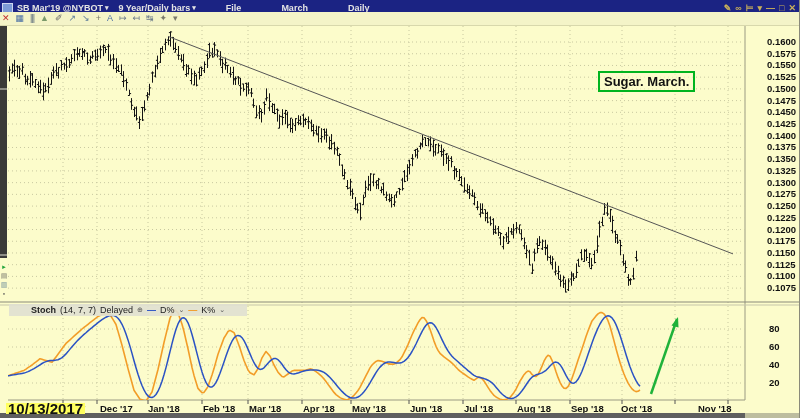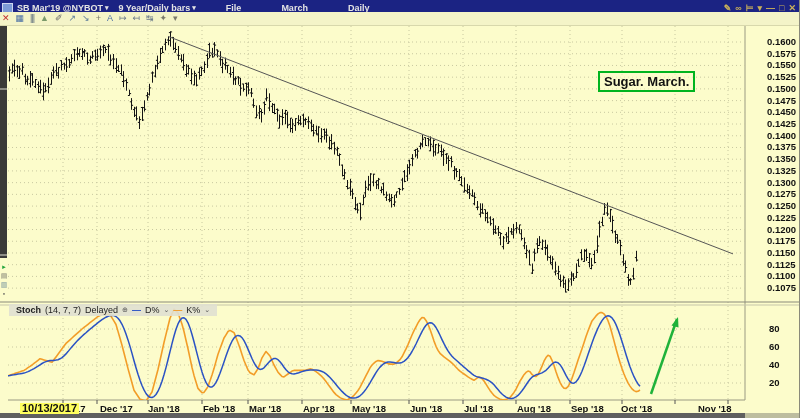--- a/index.html
+++ b/index.html
@@ -23,24 +23,24 @@
            padding-left:2px;font-size:9px;z-index:5;}
   .toolbar span{display:inline-block;line-height:11px;}
   
   .leftstrip{position:absolute;left:0;top:26px;width:7px;height:232px;background:#3a3a38;z-index:4;}
   .leftstrip .tick{position:absolute;left:0;width:7px;height:2px;background:#8d8d85;}
   .stripicons{position:absolute;left:0;top:262px;width:8px;z-index:4;font-size:7px;line-height:9px;
               display:flex;flex-direction:column;align-items:center;}
   
   .labelbox{position:absolute;left:598px;top:71px;border:2px solid #00b41e;background:rgba(252,252,203,.6);
             color:#111;font-size:13px;font-weight:bold;padding:1px 4px;z-index:6;}
-  .datebox{position:absolute;left:20px;top:403px;background:#ffff5e;color:#111;
-           font-size:11px;font-weight:bold;padding:0 2px;line-height:11px;z-index:6;}
+  .datebox{position:absolute;left:6px;top:403px;background:#ffff5e;color:#111;
+           font-size:15px;font-weight:bold;padding:0 2px;line-height:11px;z-index:6;}
   .stochheader{position:absolute;left:9px;top:304px;background:rgba(224,224,210,.9);
-           font-size:9px;color:#222;padding:1px 7px;display:flex;align-items:center;gap:4px;
+           font-size:9px;color:#222;padding:1px 22px;display:flex;align-items:center;gap:4px;
            white-space:nowrap;z-index:6;line-height:10px;}
   .stochheader .b{font-weight:bold;}
   .stochheader .dline{color:#2a52c4;font-weight:bold;}
   .stochheader .kline{color:#f29d28;font-weight:bold;}
   .stochheader .tiny{font-size:7px;color:#555;}
   svg text{font-family:"Liberation Sans",sans-serif;}
   .bottombar{position:absolute;left:0;top:413px;width:745px;height:5px;background:#5f5f5f;z-index:5;}
   .bottomcorner{position:absolute;left:745px;top:413px;width:55px;height:5px;background:#bdbd9f;z-index:5;}
 </style>
 </head>

